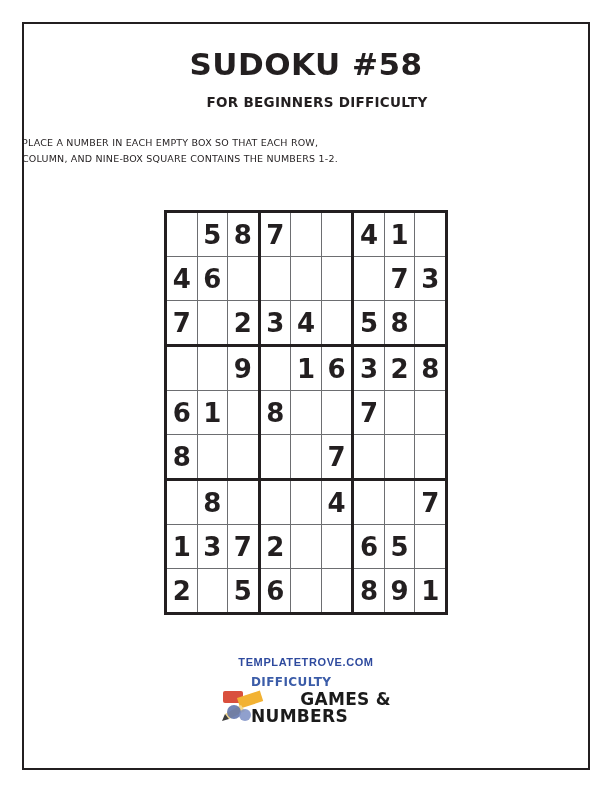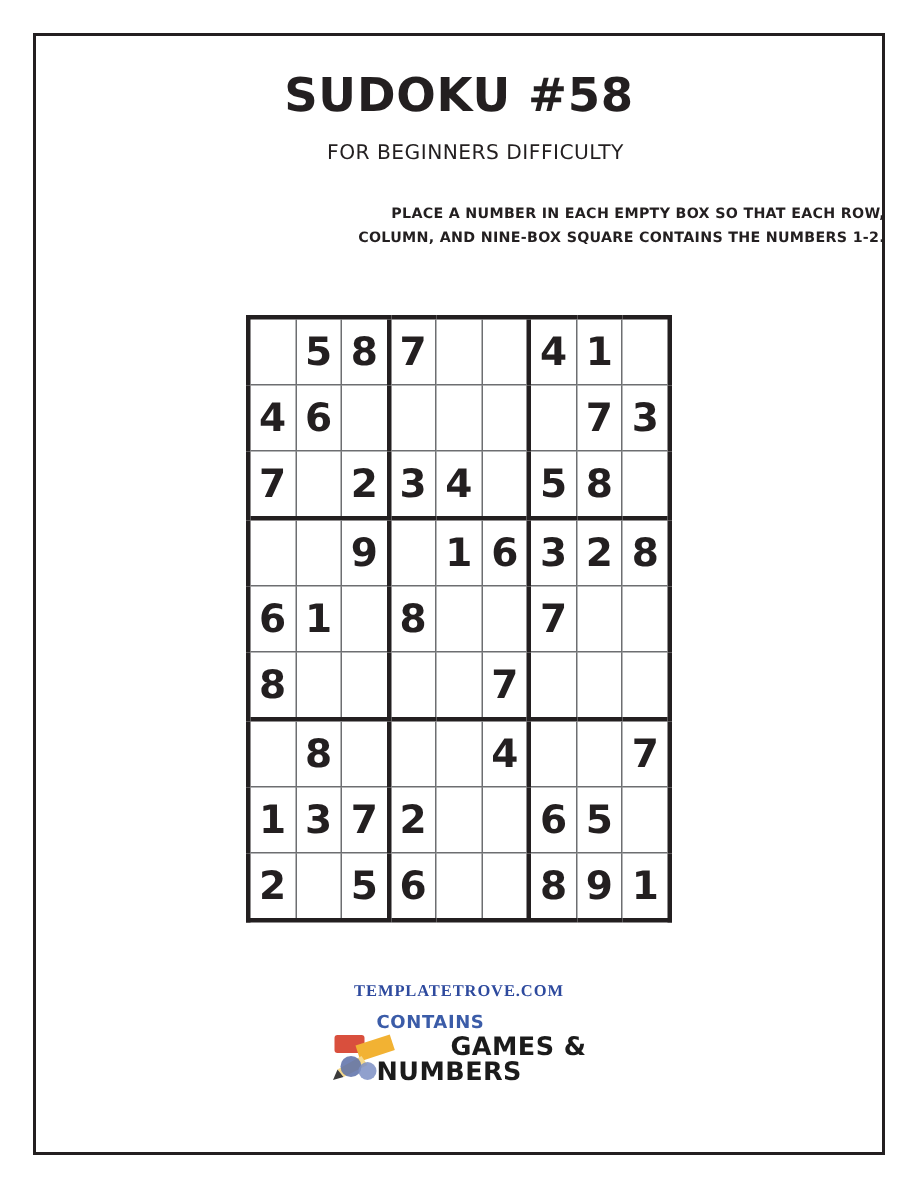--- a/index.html
+++ b/index.html
@@ -42,31 +42,31 @@
     font-size: 31px;
     font-weight: bold;
     letter-spacing: 0.5px;
     color: #231f20;
     margin-top: 24px;
     font-family: "DejaVu Sans", sans-serif;
   }
   .subtitle {
     text-align: center;
     font-size: 13.5px;
-    font-weight: normal;
+    font-weight: bold;
     letter-spacing: 0.3px;
     color: #231f20;
     margin-top: 12px;
     font-family: "DejaVu Sans", sans-serif;
     padding-left: 22px;
   }
   .instructions {
-    text-align: right;
+    text-align: left;
     font-size: 9.5px;
-    font-weight: bold;
+    font-weight: normal;
     line-height: 16px;
     letter-spacing: 0.2px;
     color: #231f20;
     margin-top: 25px;
     font-family: "DejaVu Sans", sans-serif;
   }
   .grid-wrap {
     position: absolute;
     left: 50%;
     transform: translateX(-50%);
@@ -98,21 +98,21 @@
     left: 0;
     right: 0;
     bottom: 38px;
     text-align: center;
   }
   .footer-url {
     font-size: 11px;
     font-weight: bold;
     letter-spacing: 0.6px;
     color: #2e4a9e;
-    font-family: Liberation Serif, serif;
+    font-family: Liberation Sans, sans-serif;
   }
   .logo {
     margin-top: 6px;
     display: inline-block;
     position: relative;
     width: 170px;
     height: 54px;
   }
   .logo-text {
     position: absolute;
@@ -280,21 +280,21 @@
           <svg width="44" height="40" viewBox="0 0 44 40" xmlns="http://www.w3.org/2000/svg">
             <rect x="2" y="7" width="20" height="12" rx="2" fill="#d94f3d"></rect>
             <rect x="16" y="14" width="24" height="11" transform="rotate(-18 16 14)" fill="#f2b233"></rect>
             <polygon points="4,30 20,21 24,27 8,35" fill="#f6d98a"></polygon>
             <polygon points="4,30 8,35 1,37" fill="#3b3b3b"></polygon>
             <circle cx="13" cy="28" r="7" fill="#5b6ea8" opacity="0.85"></circle>
             <circle cx="24" cy="31" r="6" fill="#7c8fc4" opacity="0.85"></circle>
           </svg>
         </div>
         <div class="logo-text">
-          <div class="logo-line1">CONTAINS</div>
+          <div class="logo-line1">DIFFICULTY</div>
           <div class="logo-line2">GAMES &amp;</div>
           <div class="logo-line3">NUMBERS</div>
         </div>
       </div>
     </div>
 
   </div>
 </div>
 
 </body></html>

